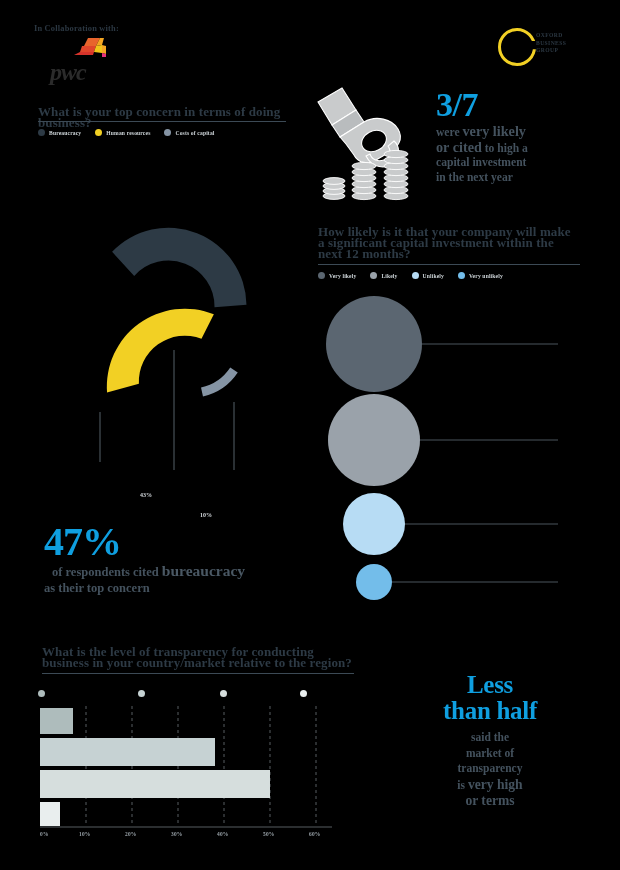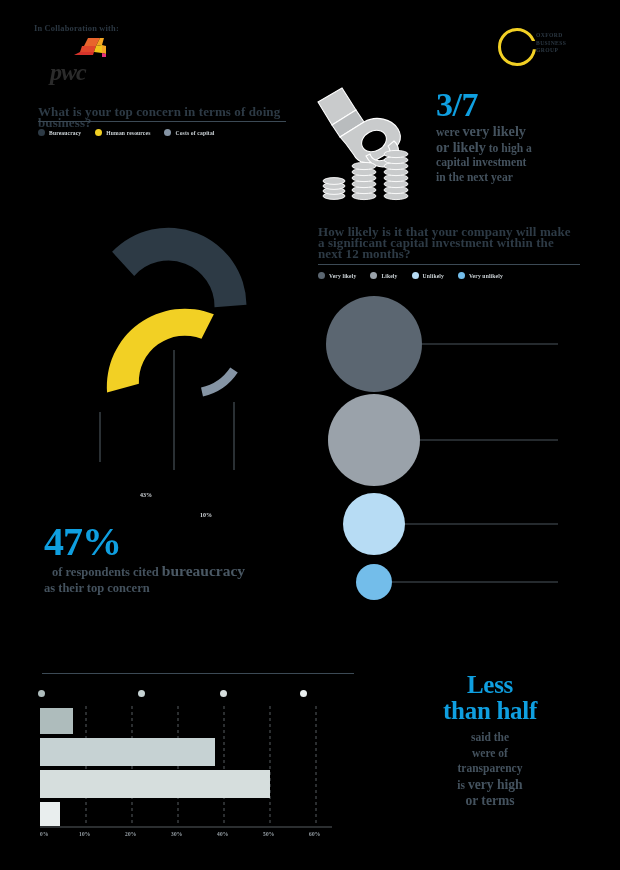--- a/index.html
+++ b/index.html
@@ -245,21 +245,21 @@
             <ellipse cx="84" cy="70" rx="12" ry="3.6"></ellipse>
         </g>
       </g>
     </svg>
   </div>
 
   <div class="abs" id="c34">
     <div class="big">3/7</div>
     <div class="body">
       <div><span>were </span><span class="em">very likely</span></div>
-      <div><span class="em">or likely</span><span> to high a</span></div>
+      <div><span class="em">or cited</span><span> to high a</span></div>
       <div>capital investment</div>
       <div>in the next year</div>
     </div>
   </div>
 
   <div class="abs qtitle" id="q2-title">How likely is it that your company will make a significant capital investment within the next 12 months?</div>
   <div class="abs rule" id="q2-rule"></div>
 
   <div class="abs legend" id="q2-legend">
     <div class="item">
@@ -287,20 +287,21 @@
       <line class="bubline" x1="62" y1="228" x2="246" y2="228"></line>
       <line class="bubline" x1="62" y1="286" x2="246" y2="286"></line>
 
       <circle cx="62" cy="48" r="48" fill="#5b6671"></circle>
       <circle cx="62" cy="144" r="46" fill="#9aa2aa"></circle>
       <circle cx="62" cy="228" r="31" fill="#b7dcf4"></circle>
       <circle cx="62" cy="286" r="18" fill="#73bdea"></circle>
     </svg>
   </div>
 
+  <div class="abs qtitle" id="q3-title">What is the level of transparency for conducting business in your country/market relative to the region?</div>
   <div class="abs rule" id="q3-rule"></div>
 
   <div class="abs" id="q3-legend">
     <div style="position:relative;height:12px;">
       <div class="item abs" style="left:0;top:0;">
         <span class="dot" style="background:#aebcbc"></span>
         <span class="lbl">Very high</span>
       </div>
       <div class="item abs" style="left:100px;top:0;">
         <span class="dot" style="background:#c6d2d3"></span>
@@ -344,20 +345,20 @@
       <text class="ticklbl" x="227" y="136">50%</text>
       <text class="ticklbl" x="273" y="136">60%</text>
     </svg>
   </div>
 
   <div class="abs" id="lth">
     <div class="big">Less</div>
     <div class="big">than half</div>
     <div class="body">
       <div>said the</div>
-      <div>were of</div>
+      <div>market of</div>
       <div>transparency</div>
       <div><span>is </span><span class="em">very high</span></div>
       <div class="em">or terms</div>
     </div>
   </div>
 
 </div>
 
 </body></html>

